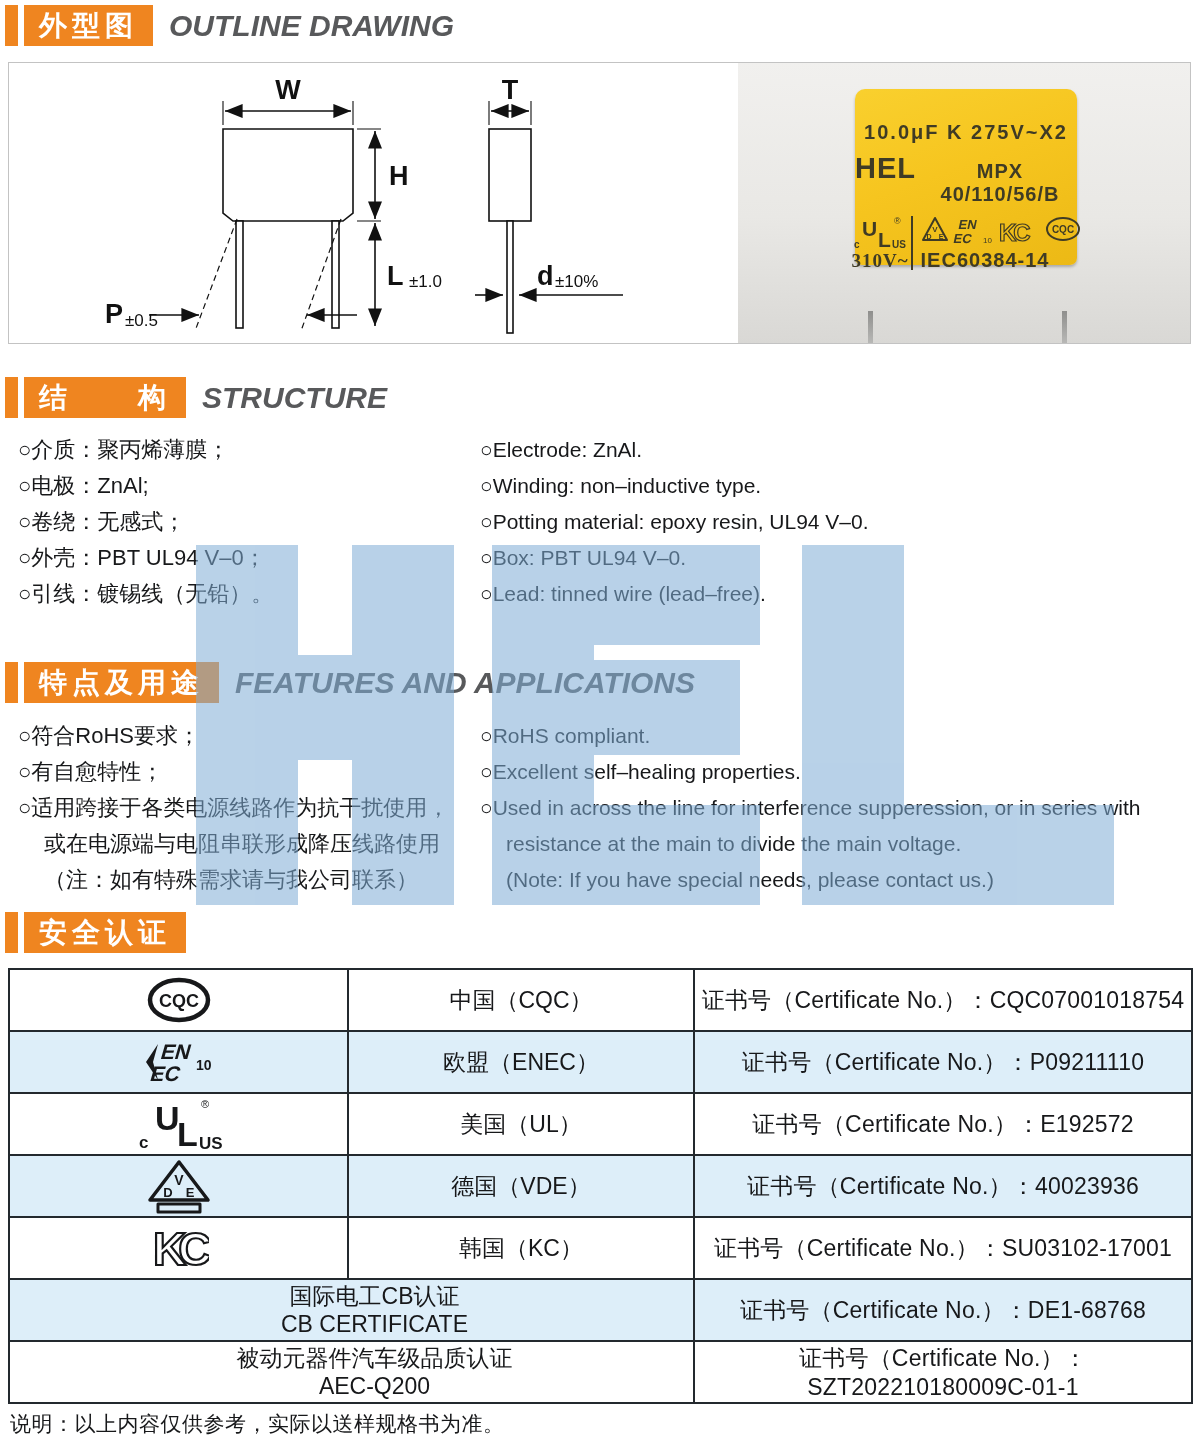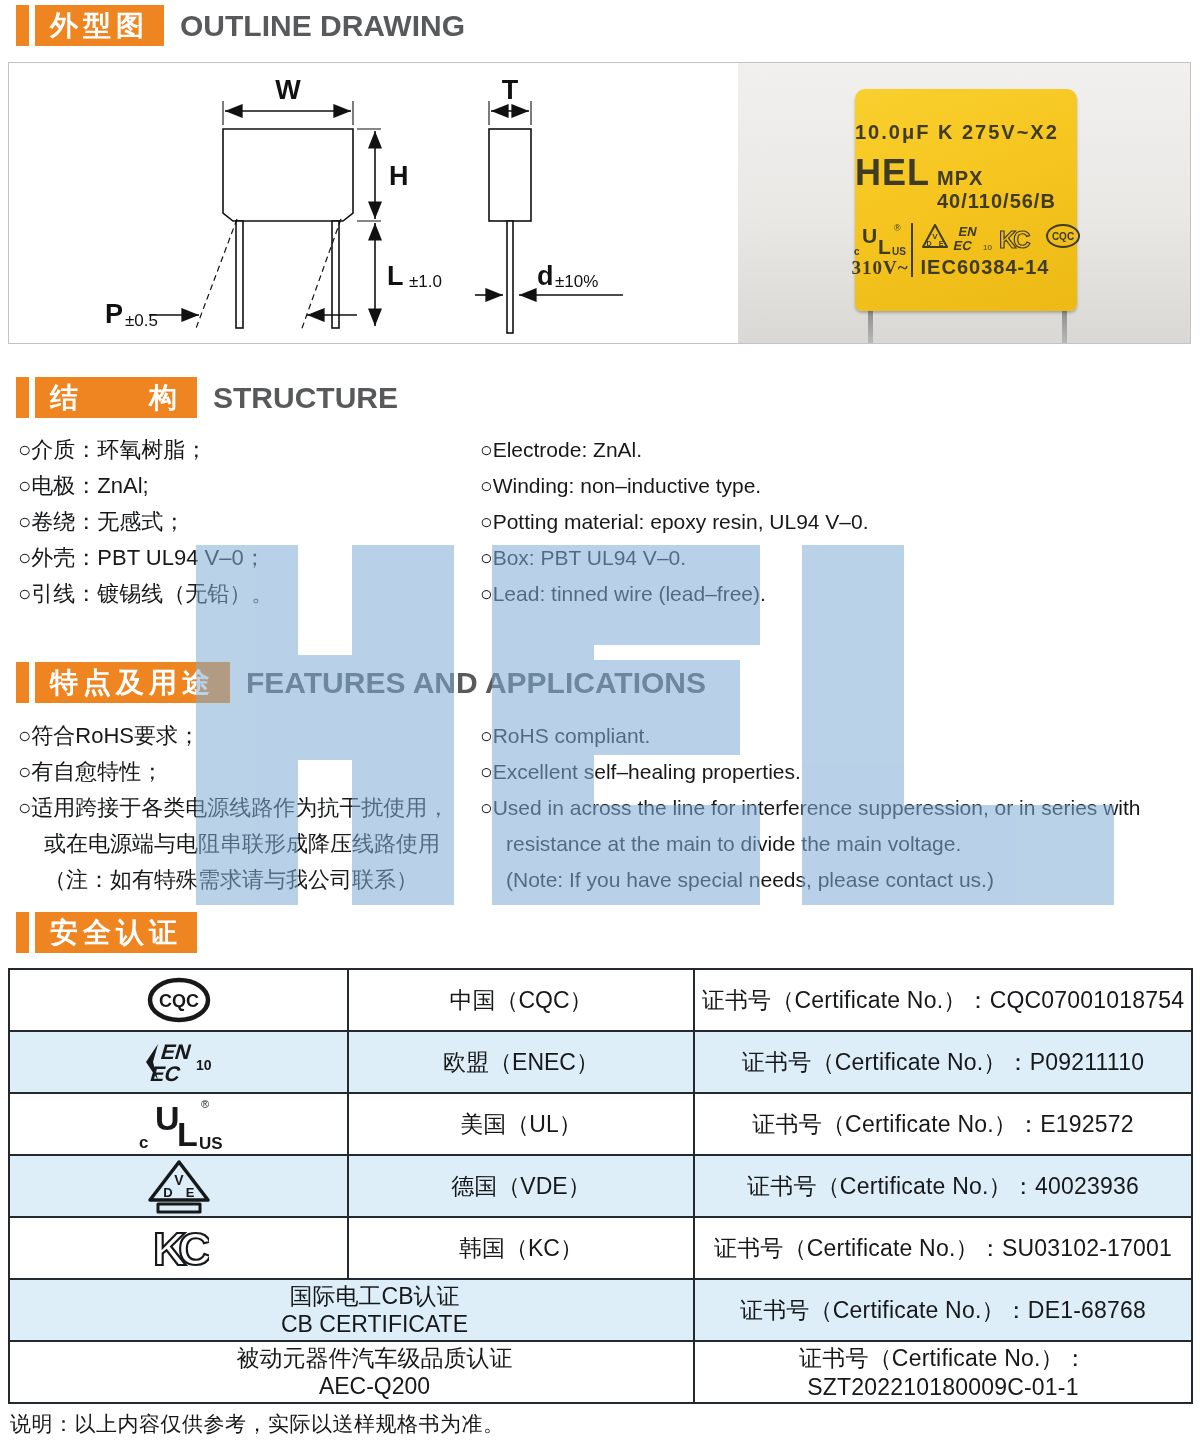--- a/index.html
+++ b/index.html
@@ -14,52 +14,52 @@
   }
   *{margin:0;padding:0;box-sizing:border-box;}
   html,body{width:1200px;height:1444px;}
   body{
     position:relative;
     font-family:"Liberation Sans","DejaVu Sans",sans-serif;
     background:#fff;color:var(--text_black);
     overflow:hidden;
   }
   
-  .sec-head{position:absolute;left:16px;display:flex;align-items:center;height:41px;}
+  .sec-head{position:absolute;left:5px;display:flex;align-items:center;height:41px;}
   .minibar{width:13px;height:41px;background:var(--accent_orange);display:inline-block;}
   .badge{
     margin-left:6px;background:var(--accent_orange);color:#fff;
     height:41px;line-height:41px;padding:0 15px;font-size:28px;font-weight:700;
     letter-spacing:5px;display:inline-block;white-space:pre;
   }
   .sec-title{
     margin-left:16px;color:var(--title_gray);font-size:30px;font-weight:700;
-    letter-spacing:0px;white-space:nowrap;
+    letter-spacing:0px;white-space:nowrap;font-style:italic;
   }
   
   .outline-box{
     position:absolute;left:8px;top:62px;width:1183px;height:282px;
     border:1px solid #c3c3c3;background:#fff;
   }
   .outline-svg{position:absolute;left:0;top:0;}
   .photo{
     position:absolute;right:0;top:0;width:452px;height:280px;
     background:linear-gradient(#f1f0ee 0%,var(--photo_bg) 55%,#d9d8d5 100%);
     overflow:hidden;
   }
   .cap-body{
-    position:absolute;left:117px;top:26px;width:222px;height:222px;
+    position:absolute;left:117px;top:26px;width:222px;height:176px;
     background:linear-gradient(160deg,#f9d02e 0%,var(--capacitor_yellow) 45%,#ecb915 100%);
     border-radius:10px 10px 7px 7px;
     box-shadow:0 2px 3px rgba(0,0,0,.25);
-    color:#3f3b25;
+    color:#3f3b25;text-align:center;
   }
   .cap-line1{margin-top:32px;font-size:20px;letter-spacing:2px;font-weight:700;}
   .cap-line2{margin-top:8px;display:flex;justify-content:center;align-items:baseline;gap:7px;}
-  .cap-brand{font-size:36px;font-weight:700;letter-spacing:1px;}
+  .cap-brand{font-size:29px;font-weight:700;letter-spacing:1px;}
   .cap-series{font-size:20px;font-weight:700;letter-spacing:1px;}
   .cap-certrow{margin-top:8px;display:flex;justify-content:center;align-items:stretch;}
   .cap-col-left{width:74px;display:flex;flex-direction:column;align-items:center;justify-content:space-between;}
   .cap-col-right{width:168px;display:flex;flex-direction:column;align-items:flex-start;justify-content:space-between;padding-left:6px;}
   .cap-divider{width:0;border-left:2px solid #3f3b25;margin:2px 2px;}
   .cap-voltage{font-size:19px;font-weight:700;letter-spacing:1px;font-family:Liberation Serif, serif;}
   .cap-standard{font-size:20px;font-weight:700;letter-spacing:1px;}
   .lead{position:absolute;width:5px;background:linear-gradient(#8f8f8d,#b9b9b7);top:248px;height:33px;}
   
   .list{position:absolute;font-size:22px;line-height:36px;color:var(--text_black);white-space:nowrap;}
@@ -192,21 +192,21 @@
   </div>
 </div>
 
 <div class="sec-head" style="top:377px;">
   <span class="minibar"></span>
   <span class="badge">结　　构</span>
   <span class="sec-title">STRUCTURE</span>
 </div>
 
 <div class="list" style="left:18px;top:432px;">
-  <div>○介质：环氧树脂；</div>
+  <div>○介质：聚丙烯薄膜；</div>
   <div>○电极：ZnAl;</div>
   <div>○卷绕：无感式；</div>
   <div>○外壳：PBT UL94 V–0；</div>
   <div>○引线：镀锡线（无铅）。</div>
 </div>
 <div class="list en" style="left:480px;top:432px;">
   <div>○Electrode: ZnAl.</div>
   <div>○Winding: non–inductive type.</div>
   <div>○Potting material: epoxy resin, UL94 V–0.</div>
   <div>○Box: PBT UL94 V–0.</div>

